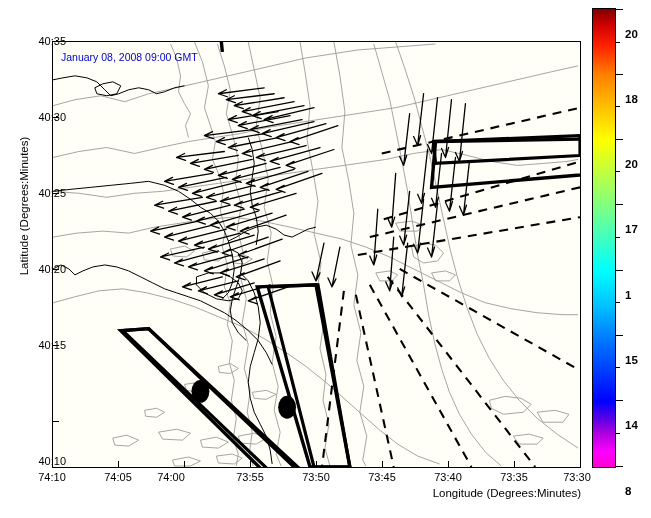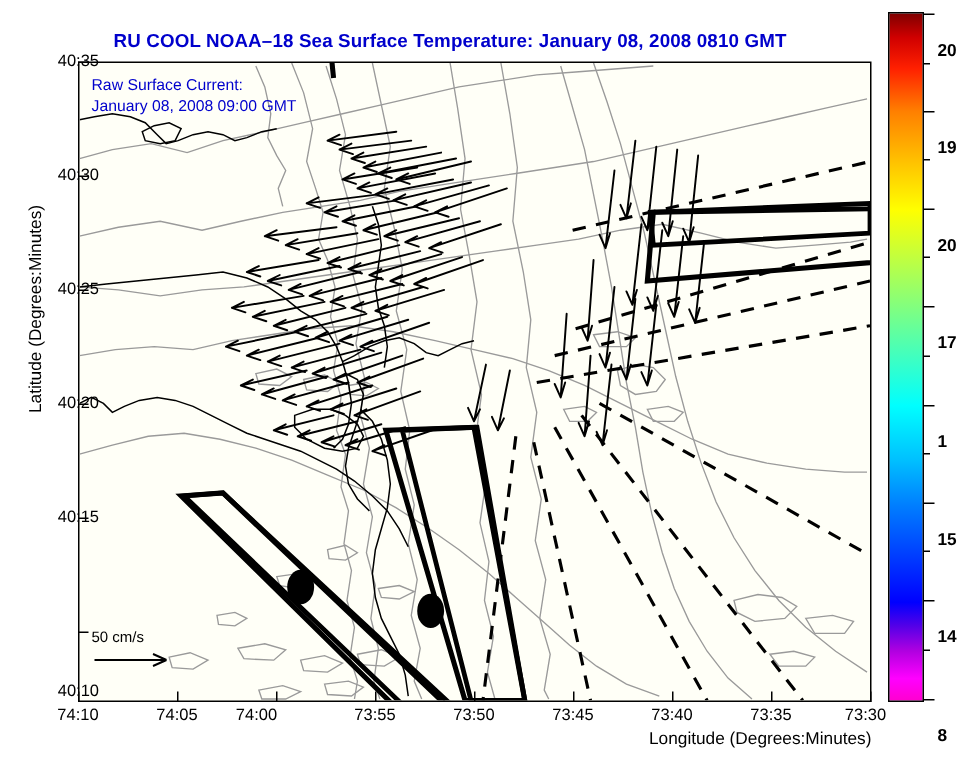--- a/index.html
+++ b/index.html
@@ -64,21 +64,20 @@
           #800000 100%);}
   .cbtick{position:absolute;left:616px;width:7px;height:1.4px;background:#000;}
   .cbtickmin{position:absolute;left:616px;width:4px;height:1px;background:#000;}
   .cblabel{position:absolute;left:625px;font-size:11.5px;color:#000;font-weight:bold;margin-top:26px;}
 </style>
 </head>
 <body>
 
 <div id="figure">
 
-  <div id="title">RU COOL  NOAA–18  Sea Surface Temperature:  January 08, 2008 0810 GMT</div>
 
   <div id="plot">
 
     <svg id="plotsvg" viewBox="0 0 529 427" preserveAspectRatio="none">
 
       <g fill="none" stroke="#9a9a9a" stroke-width="0.9">
         <path d="M118,2 L124,16 L128,34 L126,50 L132,62 L138,72 L133,84 L136,96"></path>
         <path d="M142,0 L150,20 L156,44 L152,66 L158,84 L163,100 L160,118 L166,132
                  L171,150 L168,170 L173,188 L170,206 L175,224 L172,246 L178,262
                  L175,284 L180,300 L177,322 L182,340 L179,360 L184,378 L181,398
@@ -298,30 +297,23 @@
         <polygon points="216,246 266,244 298,427 262,427"></polygon>
       </g>
 
       <g fill="#000000">
         <ellipse cx="148" cy="351" rx="9" ry="11.5"></ellipse>
         <ellipse cx="235" cy="367" rx="9" ry="11.5"></ellipse>
       </g>
     </svg>
 
     <div id="annot">
-      <div>Raw Surface Current:</div>
       <div>January 08, 2008 09:00 GMT</div>
     </div>
 
-    <div id="vkey">
-      <span class="lbl">50 cm/s</span>
-      <svg width="60" height="14">
-        <path d="M2,7 L50,7 M50,7 L41,3 M50,7 L41,11" stroke="#000" stroke-width="1.3" fill="none"></path>
-      </svg>
-    </div>
   </div>
 
   <div>
     <div class="ytick" style="top:35px">40:35</div>
     <div class="ytick" style="top:111px">40:30</div>
     <div class="ytick" style="top:187px">40:25</div>
     <div class="ytick" style="top:263px">40:20</div>
     <div class="ytick" style="top:339px">40:15</div>
     <div class="ytick" style="top:455px">40:10</div>
 
@@ -373,21 +365,21 @@
 
     <div class="cbtickmin" style="top:42px"></div>
     <div class="cbtickmin" style="top:106px"></div>
     <div class="cbtickmin" style="top:171px"></div>
     <div class="cbtickmin" style="top:237px"></div>
     <div class="cbtickmin" style="top:302px"></div>
     <div class="cbtickmin" style="top:367px"></div>
     <div class="cbtickmin" style="top:433px"></div>
 
     <div class="cblabel" style="top:2px">20</div>
-    <div class="cblabel" style="top:67px">19</div>
+    <div class="cblabel" style="top:67px">18</div>
     <div class="cblabel" style="top:132px">20</div>
     <div class="cblabel" style="top:197px">17</div>
     <div class="cblabel" style="top:263px">1</div>
     <div class="cblabel" style="top:328px">15</div>
     <div class="cblabel" style="top:393px">14</div>
     <div class="cblabel" style="top:459px">8</div>
 
   </div>
 
 </div>

